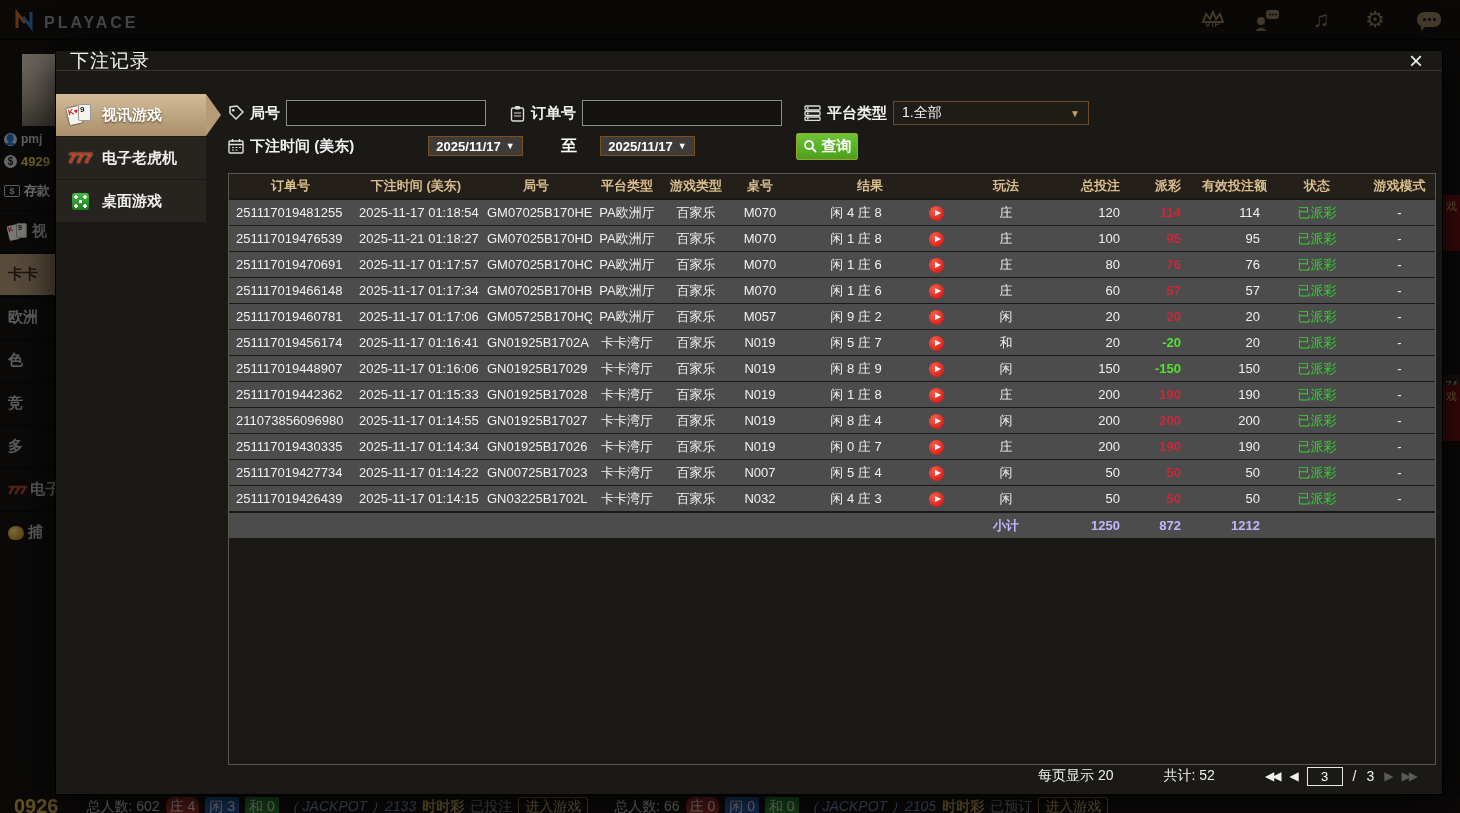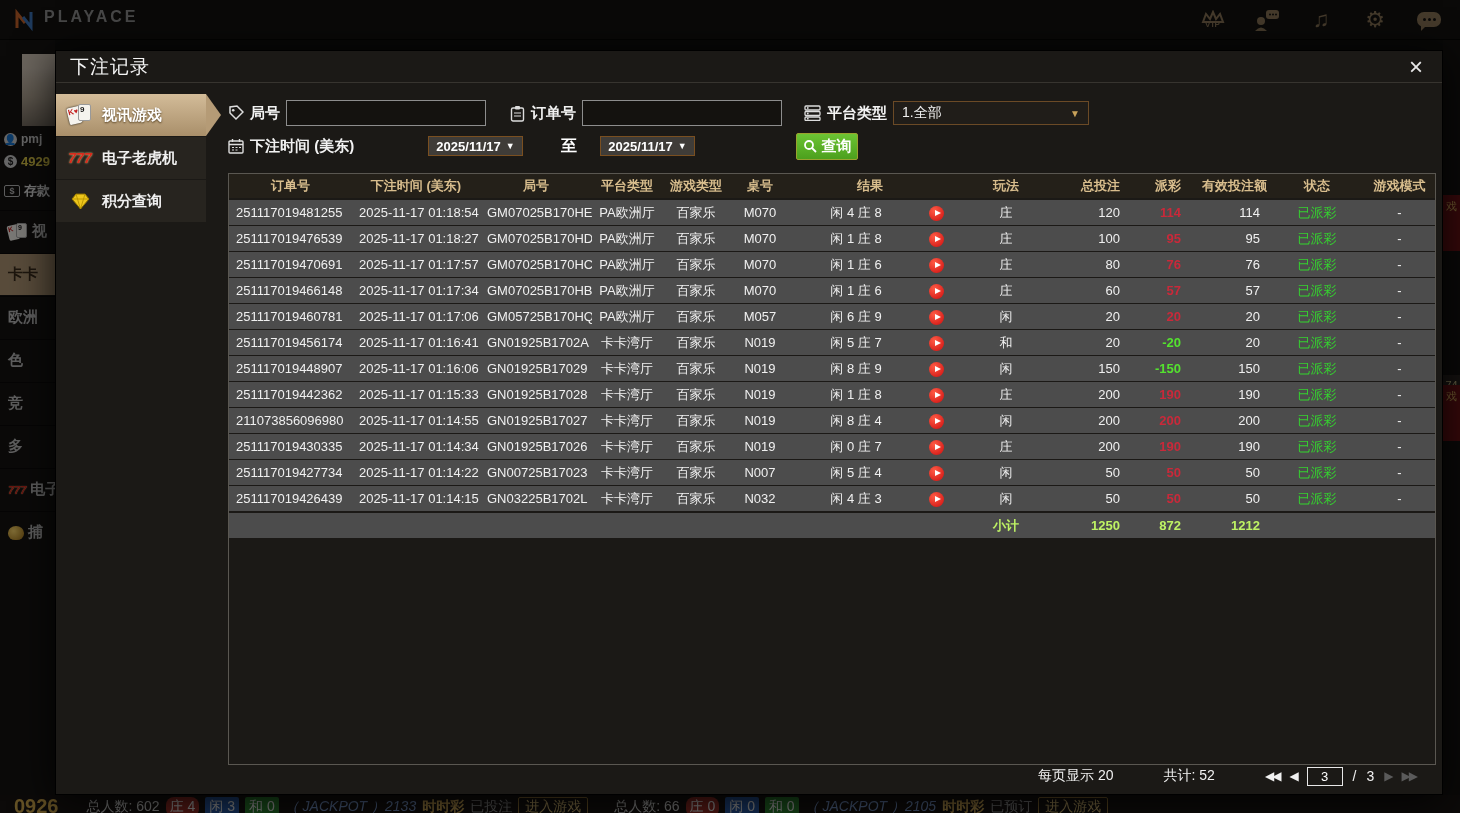--- a/index.html
+++ b/index.html
@@ -3,21 +3,21 @@
 <meta charset="utf-8">
 <style>
   * { margin:0; padding:0; box-sizing:border-box; }
   html,body { width:1460px; height:813px; overflow:hidden; background:#0b0a09;
     font-family:"Liberation Sans","DejaVu Sans",sans-serif; }
   .stage { position:relative; width:1460px; height:813px; background:#11100e; }
 
   
   .topbar { position:absolute; left:0; top:0; width:1460px; height:40px;
     background:#141311; border-bottom:1px solid #060605; display:flex; align-items:center; z-index:1; }
-  .brand { display:flex; align-items:flex-start; gap:8px; padding-left:12px; }
+  .brand { display:flex; align-items:flex-end; gap:8px; padding-left:12px; }
   .brand-text { color:#8f8f8f; font-weight:bold; font-size:16px; letter-spacing:3px; }
   .top-icons { margin-left:auto; display:flex; align-items:center; gap:24px; padding-right:16px; }
   .tico { width:30px; height:30px; display:flex; flex-direction:column; align-items:center; justify-content:center;
     color:#8a7557; font-size:22px; line-height:1; }
   .tico svg { display:block; }
   .viptxt { font-size:8px; font-weight:bold; letter-spacing:1px; color:#8a7557; margin-top:-2px; }
   .bubble { width:24px; height:15px; background:#8a7557; border-radius:7px; position:relative;
     display:flex; align-items:center; justify-content:center; gap:2px; }
   .bubble i { width:3px; height:3px; border-radius:50%; background:#141311; }
   .bubble:after { content:""; position:absolute; left:4px; bottom:-4px;
@@ -63,21 +63,21 @@
   .rightfrag { position:absolute; right:0; top:40px; width:17px; height:755px; background:#141210; z-index:1; }
   .frag { position:absolute; left:0; width:17px; height:56px; background:#6e1316; color:#d9b05c;
     font-size:11px; text-align:center; padding-top:4px; }
 
   
   .dim { position:absolute; inset:0; background:rgba(0,0,0,0.50); z-index:5; }
 
   
   .dialog { position:absolute; left:55px; top:50px; width:1388px; height:745px; background:#1b1916;
     border:1px solid #000; box-shadow:0 6px 40px rgba(0,0,0,0.85); z-index:10; }
-  .titlebar { position:absolute; left:0; top:0; right:0; height:32px; border-bottom:1px solid #37342f;
+  .titlebar { position:absolute; left:0; top:0; right:0; height:20px; border-bottom:1px solid #37342f;
     display:flex; align-items:center; }
   .dlg-title { color:#f4f4f4; font-size:19px; padding-left:14px; letter-spacing:1px; }
   .dlg-close { margin-left:auto; margin-right:14px; color:#e8e8e8; font-size:24px; line-height:1;
     cursor:pointer; width:24px; text-align:center; }
 
   
   .side { position:absolute; left:0; top:43px; width:150px; }
   .side-item { position:relative; height:42px; margin-bottom:1px; background:#27241f;
     display:flex; align-items:center; gap:8px; padding-left:10px; cursor:pointer; }
   .side-item .slabel { color:#f0f0f0; font-size:15px; font-weight:bold; }
@@ -141,21 +141,21 @@
   .pr8 { padding-right:10px; } .pr14 { padding-right:16px; } .pr10 { padding-right:12px; }
   .h-result { grid-column:7 / span 2; }
   .pos { color:#c9293a; font-weight:bold; }
   .neg { color:#54e22f; font-weight:bold; }
   .st { color:#35d12f; }
   .playbtn { display:inline-block; width:15px; height:15px; border-radius:50%;
     background:radial-gradient(circle at 35% 30%, #ff5a45, #cc0e0e); position:relative; cursor:pointer; vertical-align:middle; }
   .playbtn:after { content:""; position:absolute; left:6px; top:4px;
     border-left:6px solid #fff; border-top:3.5px solid transparent; border-bottom:3.5px solid transparent; }
   .sumrow { margin-top:2px; }
-  .sum { color:#bef264; font-weight:bold; }
+  .sum { color:#c4b5fd; font-weight:bold; }
   .g9{grid-column:9;} .g10{grid-column:10;} .g11{grid-column:11;} .g12{grid-column:12;}
 
   
   .dfooter { position:absolute; left:0; right:26px; bottom:8px; height:20px; display:flex;
     align-items:center; justify-content:flex-end; gap:50px; color:#f0f0f0; font-size:14px; }
   .pager { display:flex; align-items:center; gap:10px; }
   .pgbtn { font-size:12px; letter-spacing:-2px; cursor:pointer; color:#f0f0f0; }
   .pgbtn.dimmed { color:#5a5a5a; cursor:default; }
   .pagebox { width:36px; height:19px; border:1px solid #e8e8e8; color:#fff; font-size:13px;
     display:flex; align-items:center; justify-content:center; background:transparent; }
@@ -303,26 +303,23 @@
         <span class="slabel">视讯游戏</span>
       </div>
       <div class="side-item">
         <span class="sicon">
             <span class="slot-big">777</span>
           </span>
         <span class="slabel">电子老虎机</span>
       </div>
       <div class="side-item">
         <span class="sicon">
-          <svg width="19" height="17" viewBox="0 0 19 17">
-              <polygon points="5,1 14,1 18,6 9.5,16 1,6" fill="#eec61c" stroke="#8a6d00"></polygon>
-              <path d="M1 6 H18 M5 1 L9.5 16 L14 1" stroke="#b89400" fill="none" stroke-width="0.9"></path>
-            </svg>
-        </span>
-        <span class="slabel">积分查询</span>
+            <span class="dicebox"></span>
+          </span>
+        <span class="slabel">桌面游戏</span>
       </div>
     </div>
 
     <div class="content">
 
       <div class="filters-row">
         <div class="fgroup">
           <svg width="16" height="16" viewBox="0 0 16 16">
             <path d="M9 1 L15 7 L8 14 L2 8 L2 2 Z" fill="none" stroke="#ddd" stroke-width="1.5"></path>
               <circle cx="5.2" cy="5.2" r="1.3" fill="#ddd"></circle>
@@ -412,21 +409,21 @@
               <div class="td c-c"><span class="playbtn"></span></div>
               <div class="td c-c">庄</div>
               <div class="td c-r pr8">120</div>
               <div class="td c-r pr14 pos">114</div>
               <div class="td c-r pr10">114</div>
               <div class="td c-c st">已派彩</div>
               <div class="td c-c">-</div>
             </div>
             <div class="tr">
               <div class="td c-l">251117019476539</div>
-              <div class="td c-l">2025-11-17 01:18:27</div>
+              <div class="td c-l">2025-11-21 01:18:27</div>
               <div class="td c-l">GM07025B170HD</div>
               <div class="td c-c">PA欧洲厅</div>
               <div class="td c-c">百家乐</div>
               <div class="td c-c">M070</div>
               <div class="td c-c">闲 1 庄 8</div>
               <div class="td c-c"><span class="playbtn"></span></div>
               <div class="td c-c">庄</div>
               <div class="td c-r pr8">100</div>
               <div class="td c-r pr14 pos">95</div>
               <div class="td c-r pr10">95</div>
@@ -465,21 +462,21 @@
               <div class="td c-c st">已派彩</div>
               <div class="td c-c">-</div>
             </div>
             <div class="tr">
               <div class="td c-l">251117019460781</div>
               <div class="td c-l">2025-11-17 01:17:06</div>
               <div class="td c-l">GM05725B170HQ</div>
               <div class="td c-c">PA欧洲厅</div>
               <div class="td c-c">百家乐</div>
               <div class="td c-c">M057</div>
-              <div class="td c-c">闲 6 庄 9</div>
+              <div class="td c-c">闲 9 庄 2</div>
               <div class="td c-c"><span class="playbtn"></span></div>
               <div class="td c-c">闲</div>
               <div class="td c-r pr8">20</div>
               <div class="td c-r pr14 pos">20</div>
               <div class="td c-r pr10">20</div>
               <div class="td c-c st">已派彩</div>
               <div class="td c-c">-</div>
             </div>
             <div class="tr">
               <div class="td c-l">251117019456174</div>

